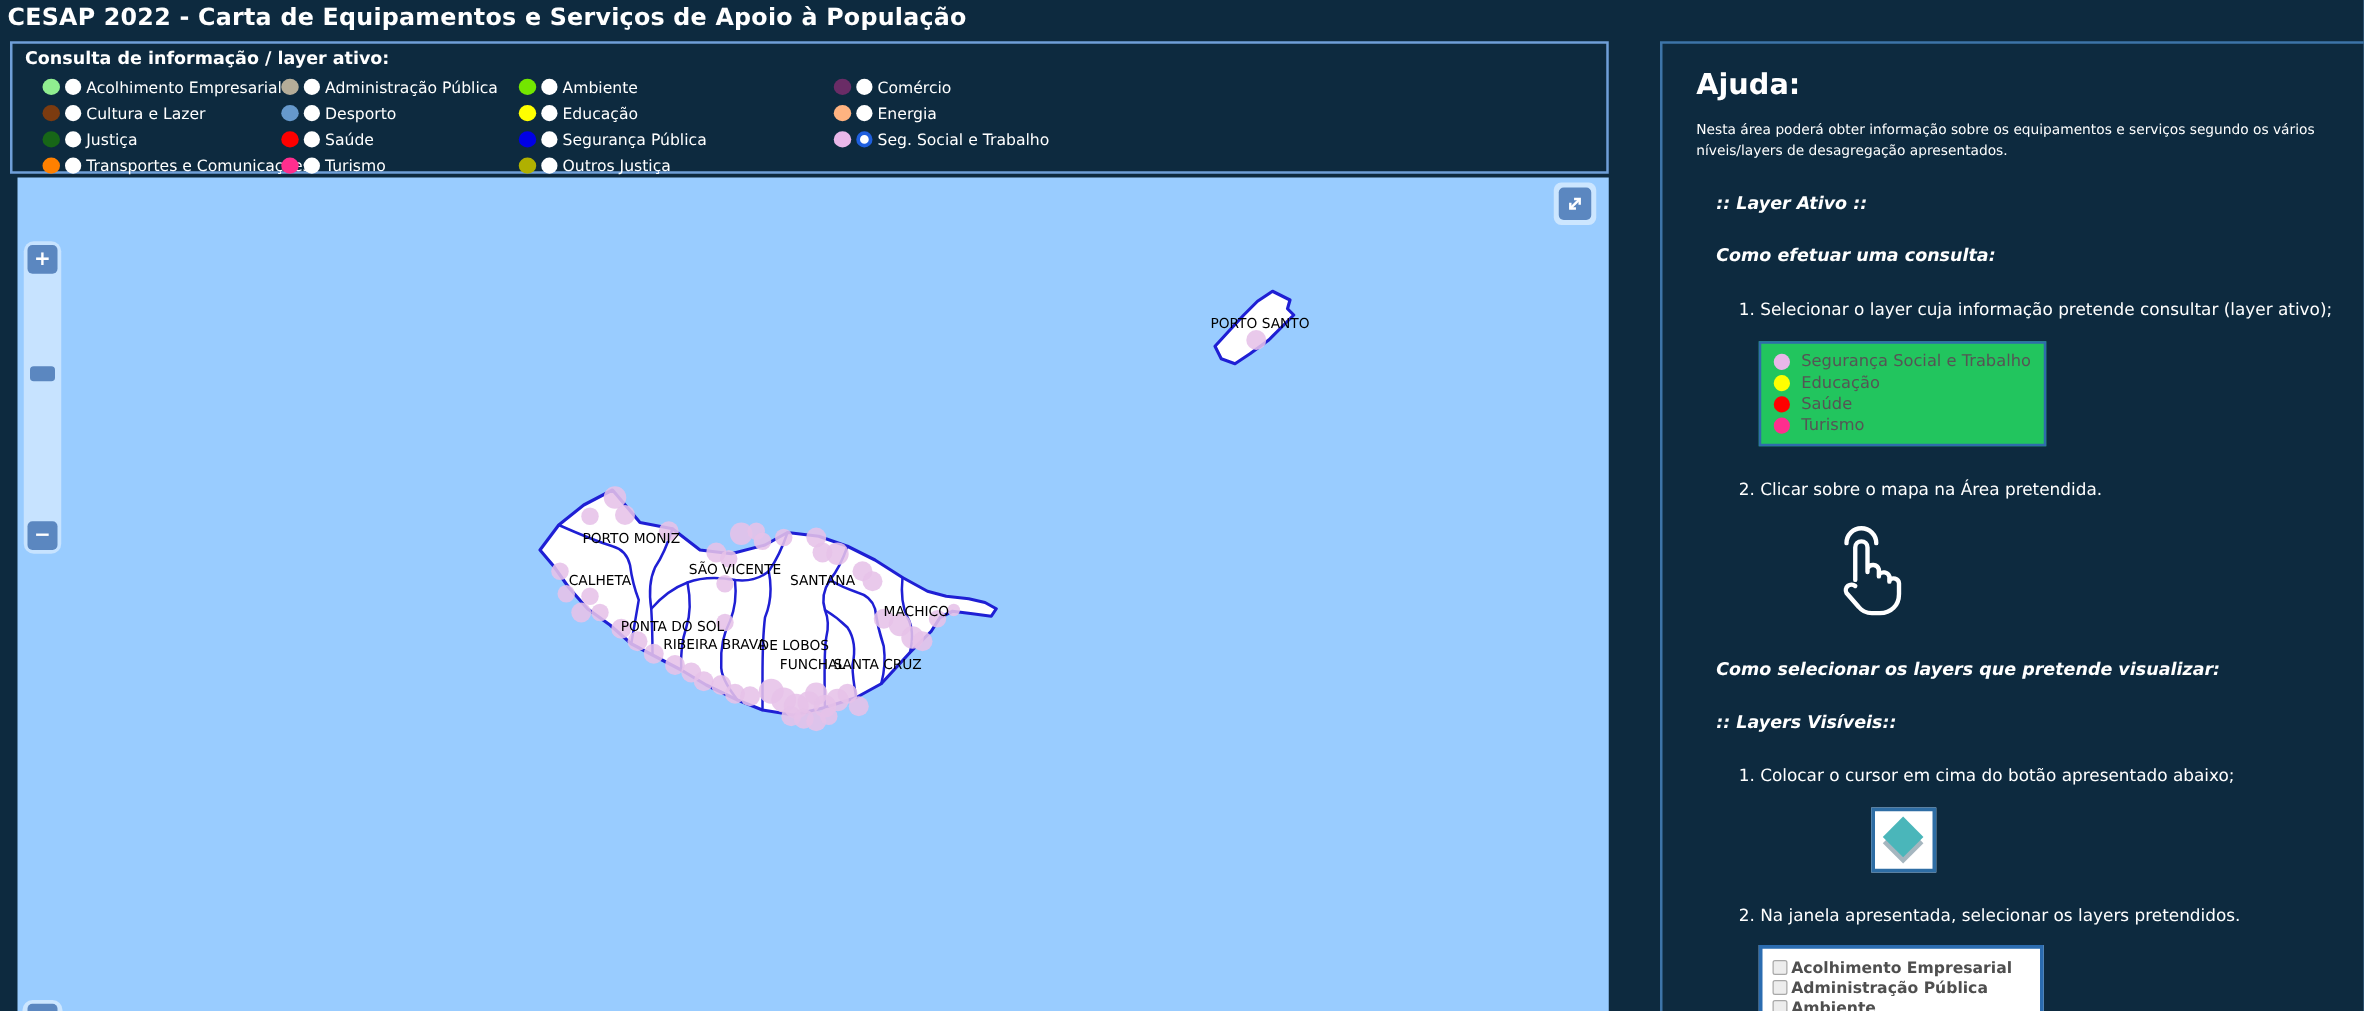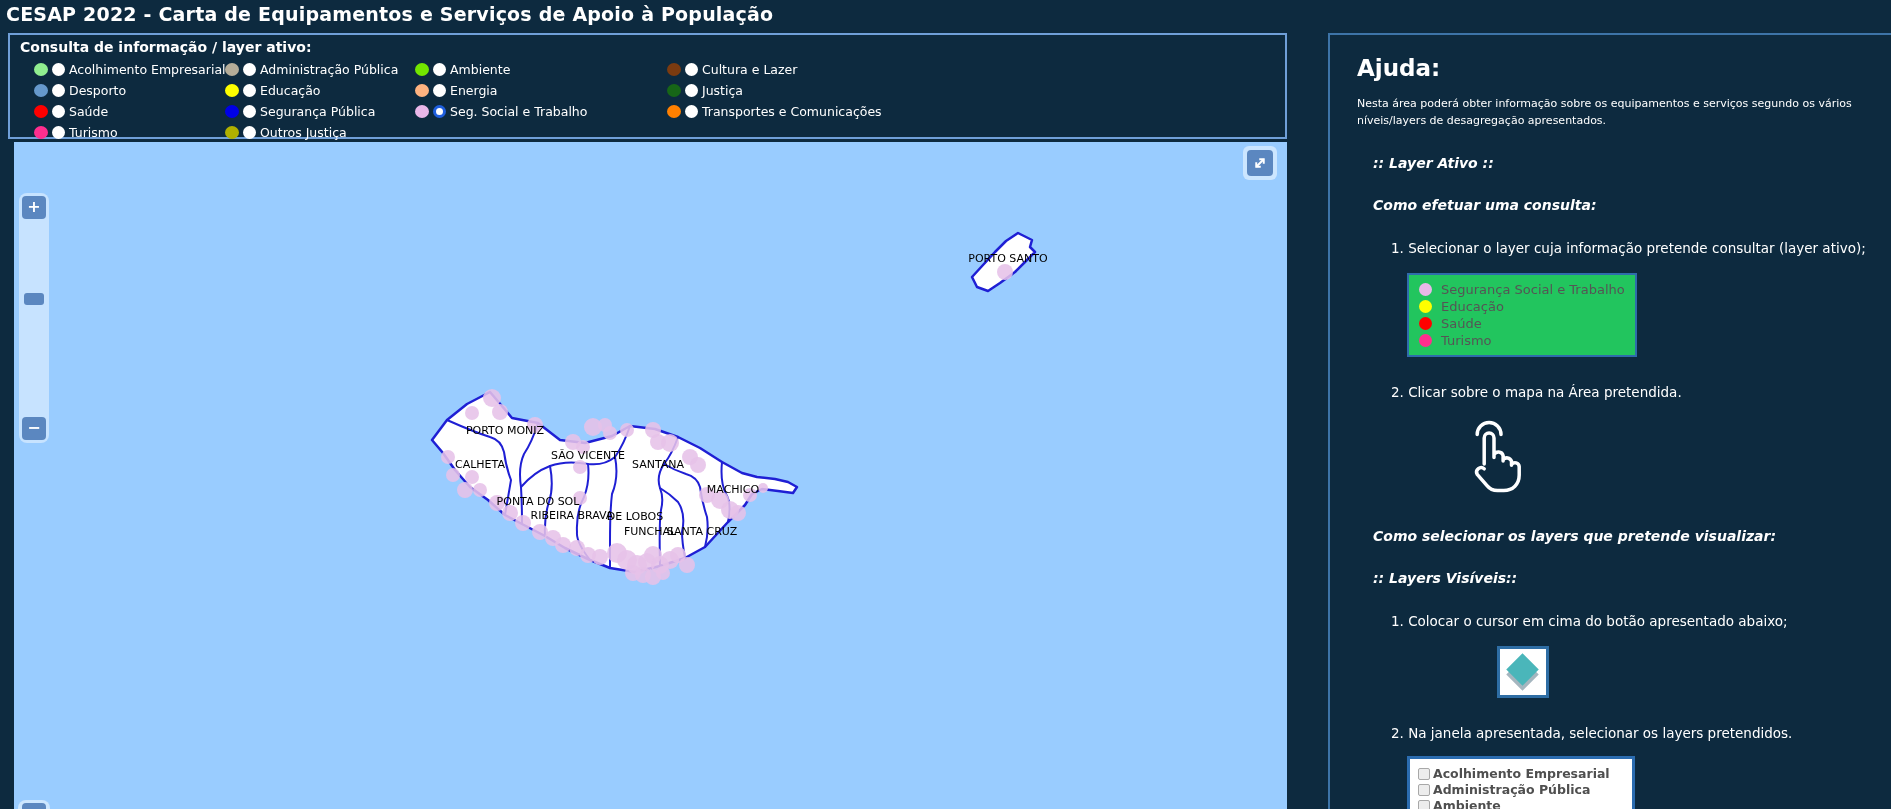--- a/index.html
+++ b/index.html
@@ -100,20 +100,25 @@
       </div>
       <div class="legend-item">
         <span class="ldot" style="background:#b5ad99"></span>
         <span class="lradio"></span>
         <span>Administração Pública</span>
       </div>
       <div class="legend-item">
         <span class="ldot" style="background:#73e600"></span>
         <span class="lradio"></span>
         <span>Ambiente</span>
+      </div>
+      <div class="legend-item">
+        <span class="ldot" style="background:#6a2c66"></span>
+        <span class="lradio"></span>
+        <span>Comércio</span>
       </div>
       <div class="legend-item">
         <span class="ldot" style="background:#7b3b10"></span>
         <span class="lradio"></span>
         <span>Cultura e Lazer</span>
       </div>
       <div class="legend-item">
         <span class="ldot" style="background:#6699cc"></span>
         <span class="lradio"></span>
         <span>Desporto</span>

